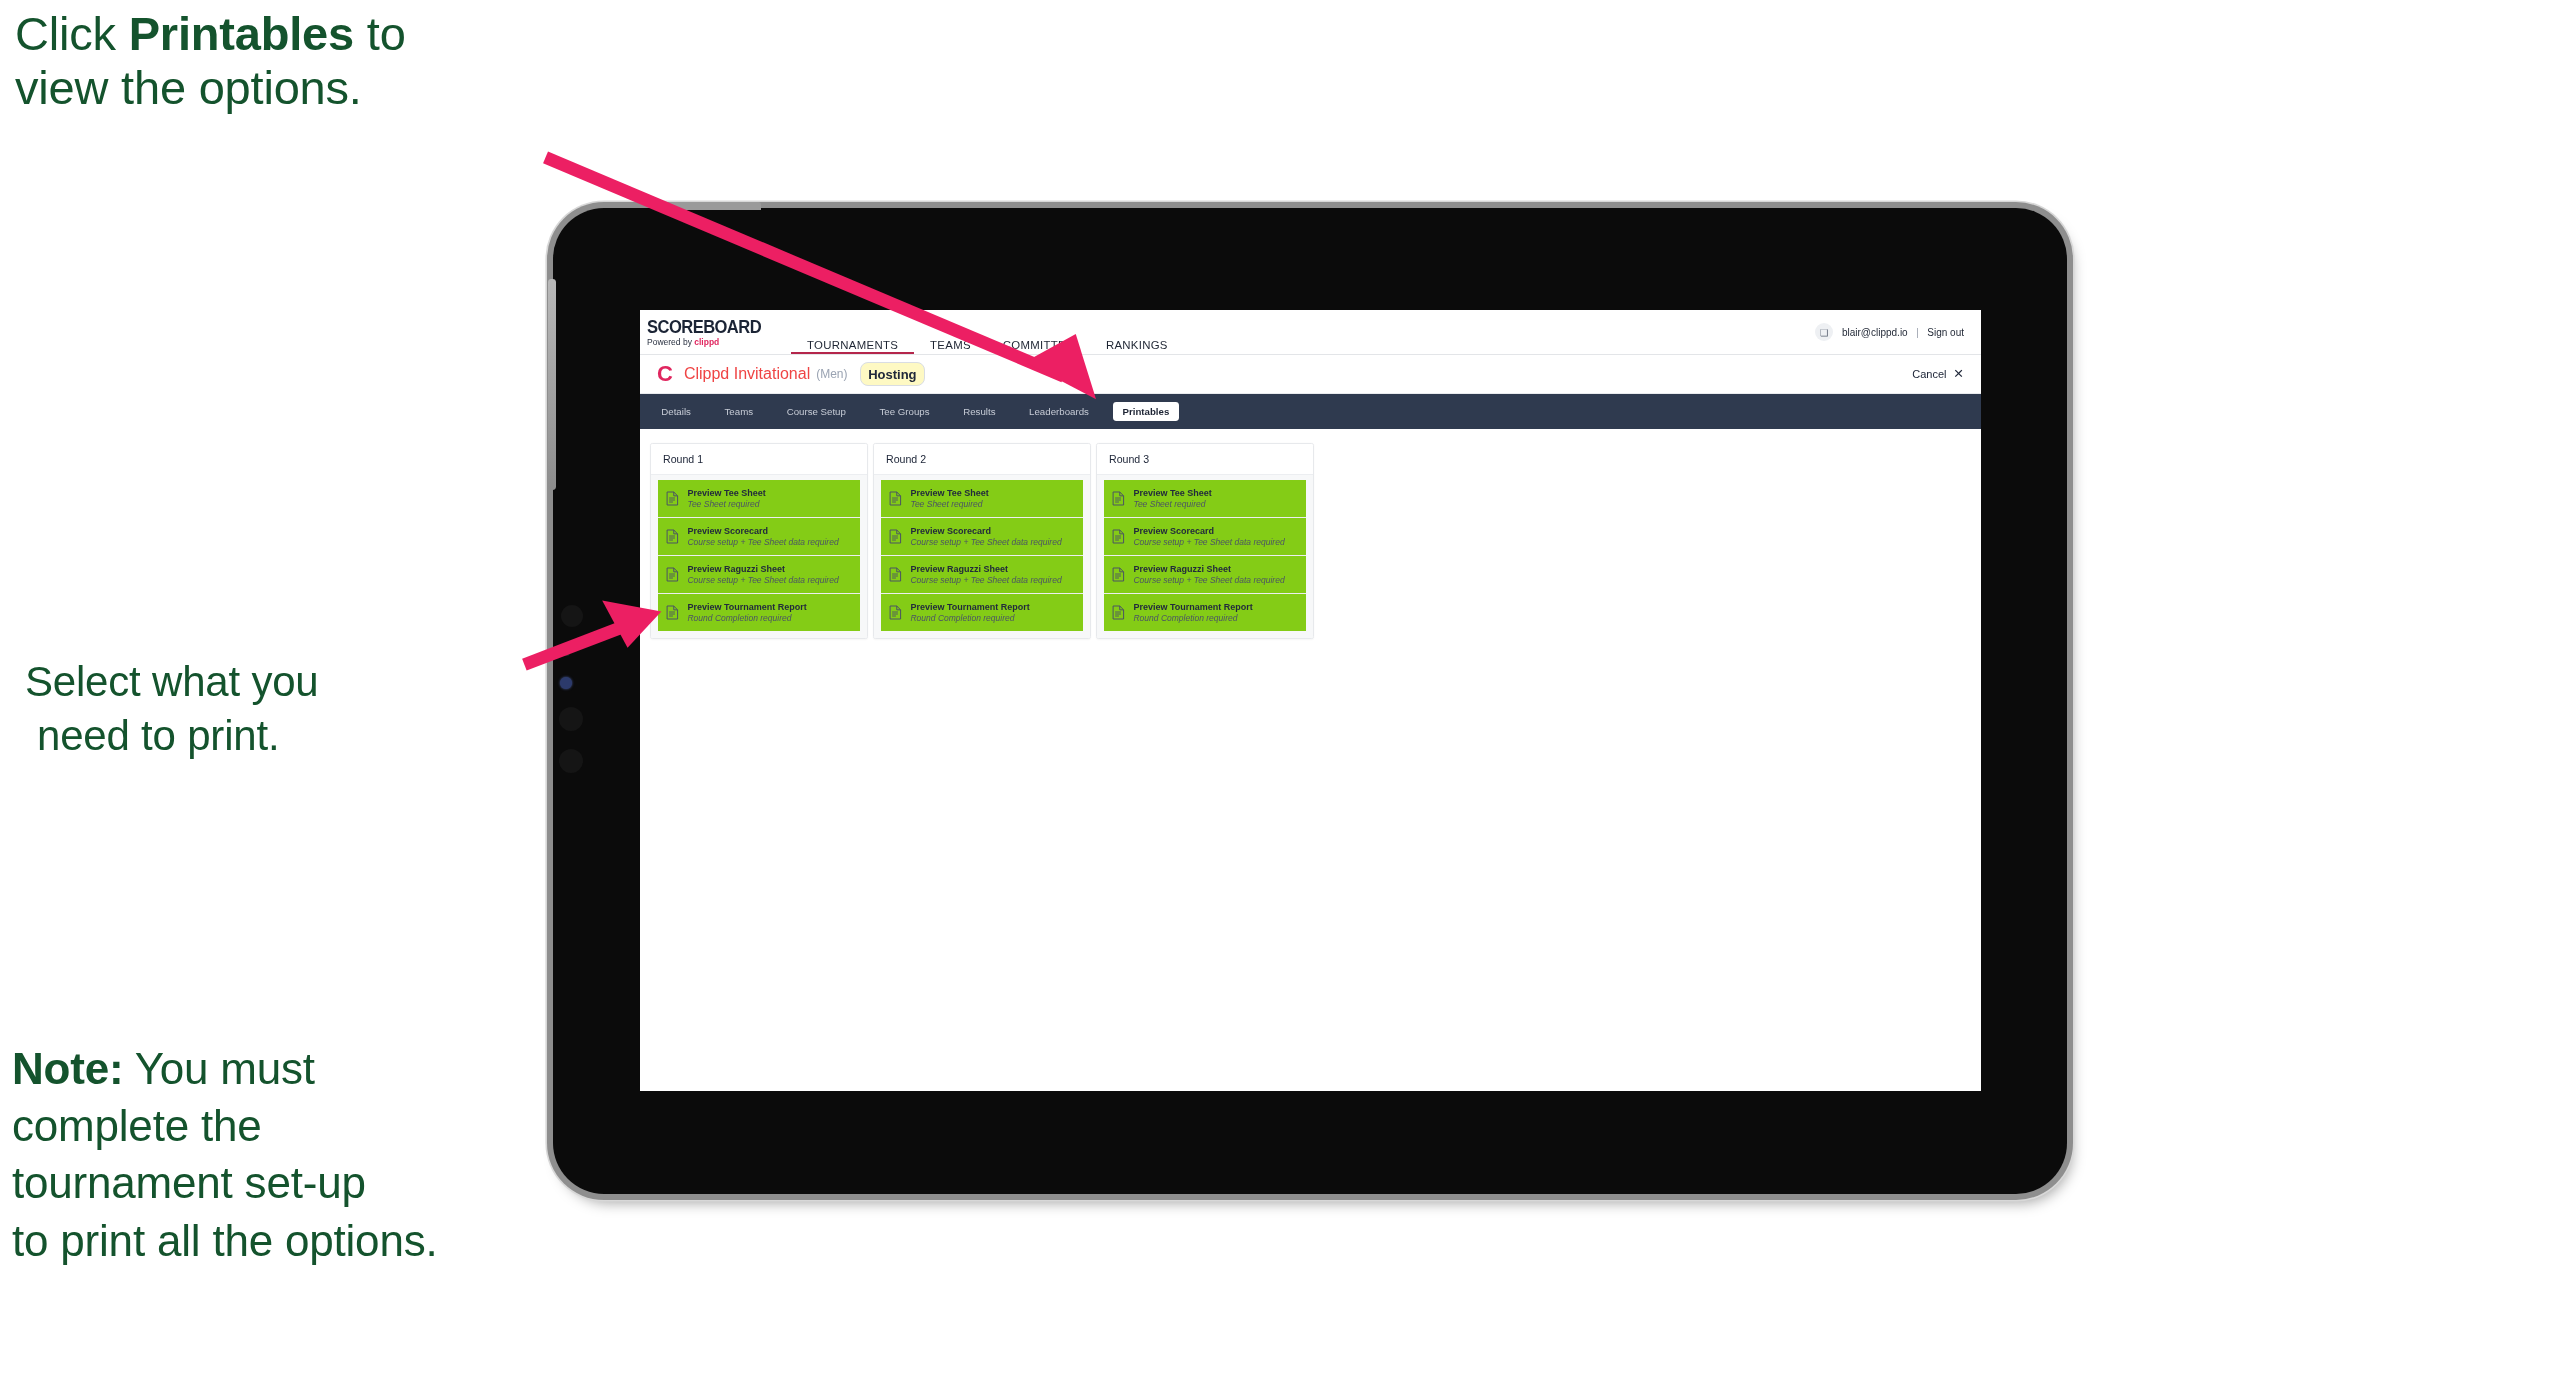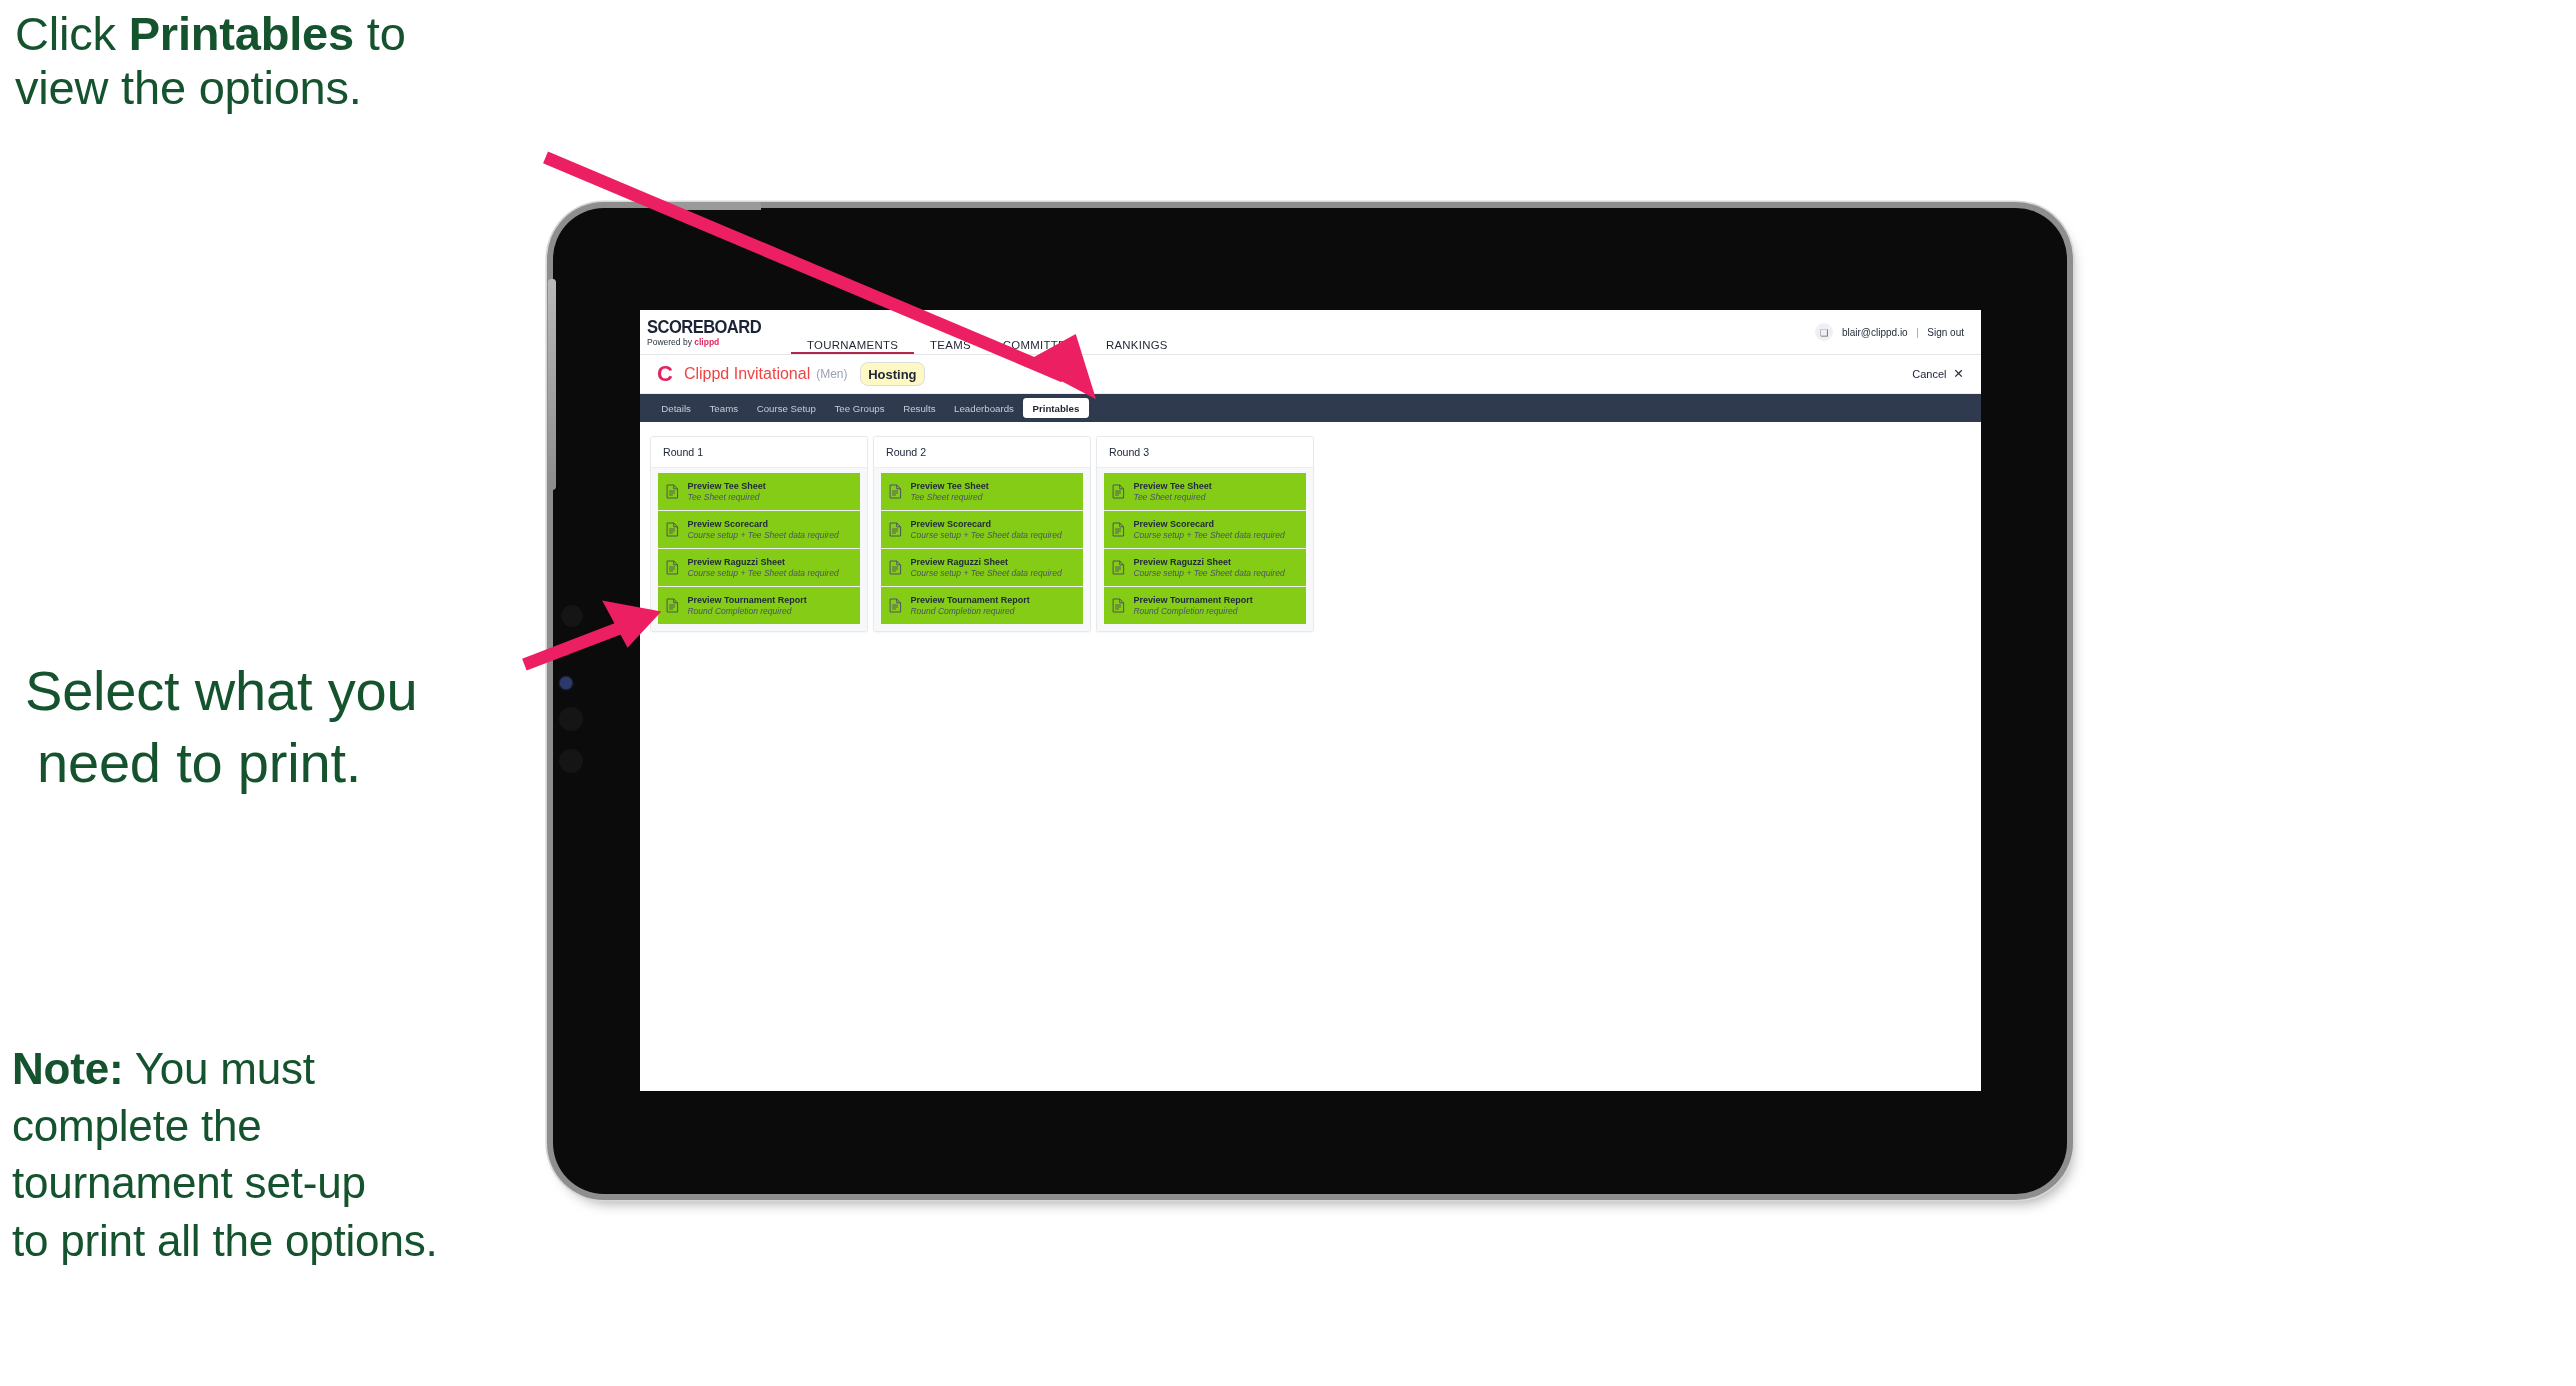--- a/index.html
+++ b/index.html
@@ -15,21 +15,21 @@
   
   .annot{
     position:absolute;
     color:#14532d;
     font-family:"Liberation Sans", sans-serif;
     font-weight:400;
     letter-spacing:-0.2px;
   }
   .annot .b{font-weight:700;}
   #annot-top{left:15px;top:6.8px;font-size:47px;line-height:1.16;width:541px;}
-  #annot-mid{left:25px;top:655px;font-size:56px;line-height:1.28;width:541px;text-align:left;}
+  #annot-mid{left:25px;top:655px;font-size:42px;line-height:1.28;width:541px;text-align:left;}
   #annot-mid .l2{display:inline-block;padding-left:12px;}
   #annot-note{left:12px;top:1040px;font-size:44px;line-height:1.30;width:668px;}
 
   
   #arrow-layer{position:absolute;left:0;top:0;width:2576px;height:1386px;pointer-events:none;}
 
   
   #tablet{
     position:absolute;
     left:553px;top:208px;
@@ -121,22 +121,22 @@
     padding:3.4px 7.6px;font-size:13px;font-weight:700;color:#20283a;background:#fef9c3;
   }
   #cancel-btn{
     margin-left:auto;display:flex;align-items:center;gap:6.8px;
     font-size:11px;color:#20283a;cursor:pointer;
   }
   #cancel-x{font-size:12.7px;line-height:1;}
 
   
   #tabstrip{
-    height:28px;background:#2f3a4f;display:flex;align-items:center;
-    padding:0 12px;gap:0;
+    height:35px;background:#2f3a4f;display:flex;align-items:center;
+    padding:0 12px;gap:15px;
   }
   .tab{
     font-size:9.7px;color:#c7ccd6;padding:4.2px 9.3px;border-radius:3.4px;cursor:pointer;
     white-space:nowrap;
   }
   .tab.active{background:#ffffff;color:#1d2434;font-weight:700;}
 
   
   #content{padding:13.5px 10px;display:flex;gap:5px;align-items:flex-end;}
   .round-col{

